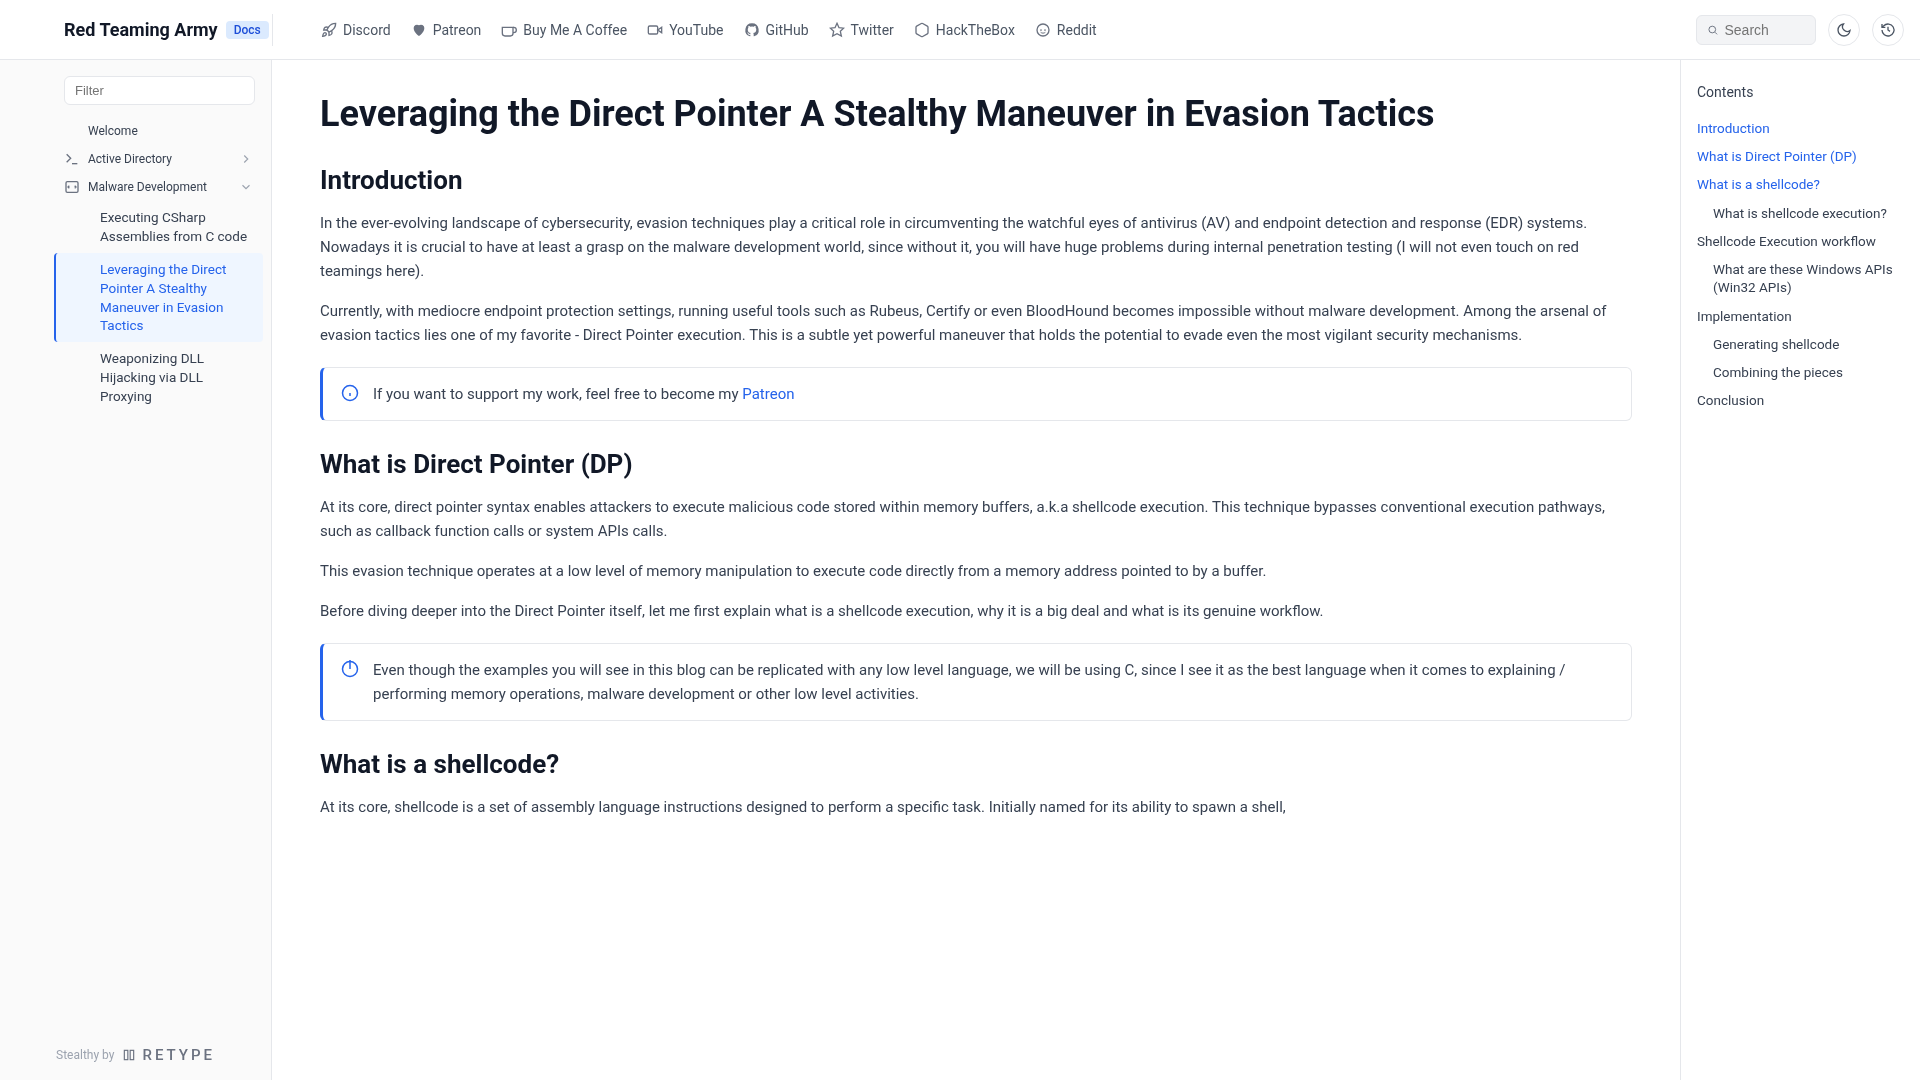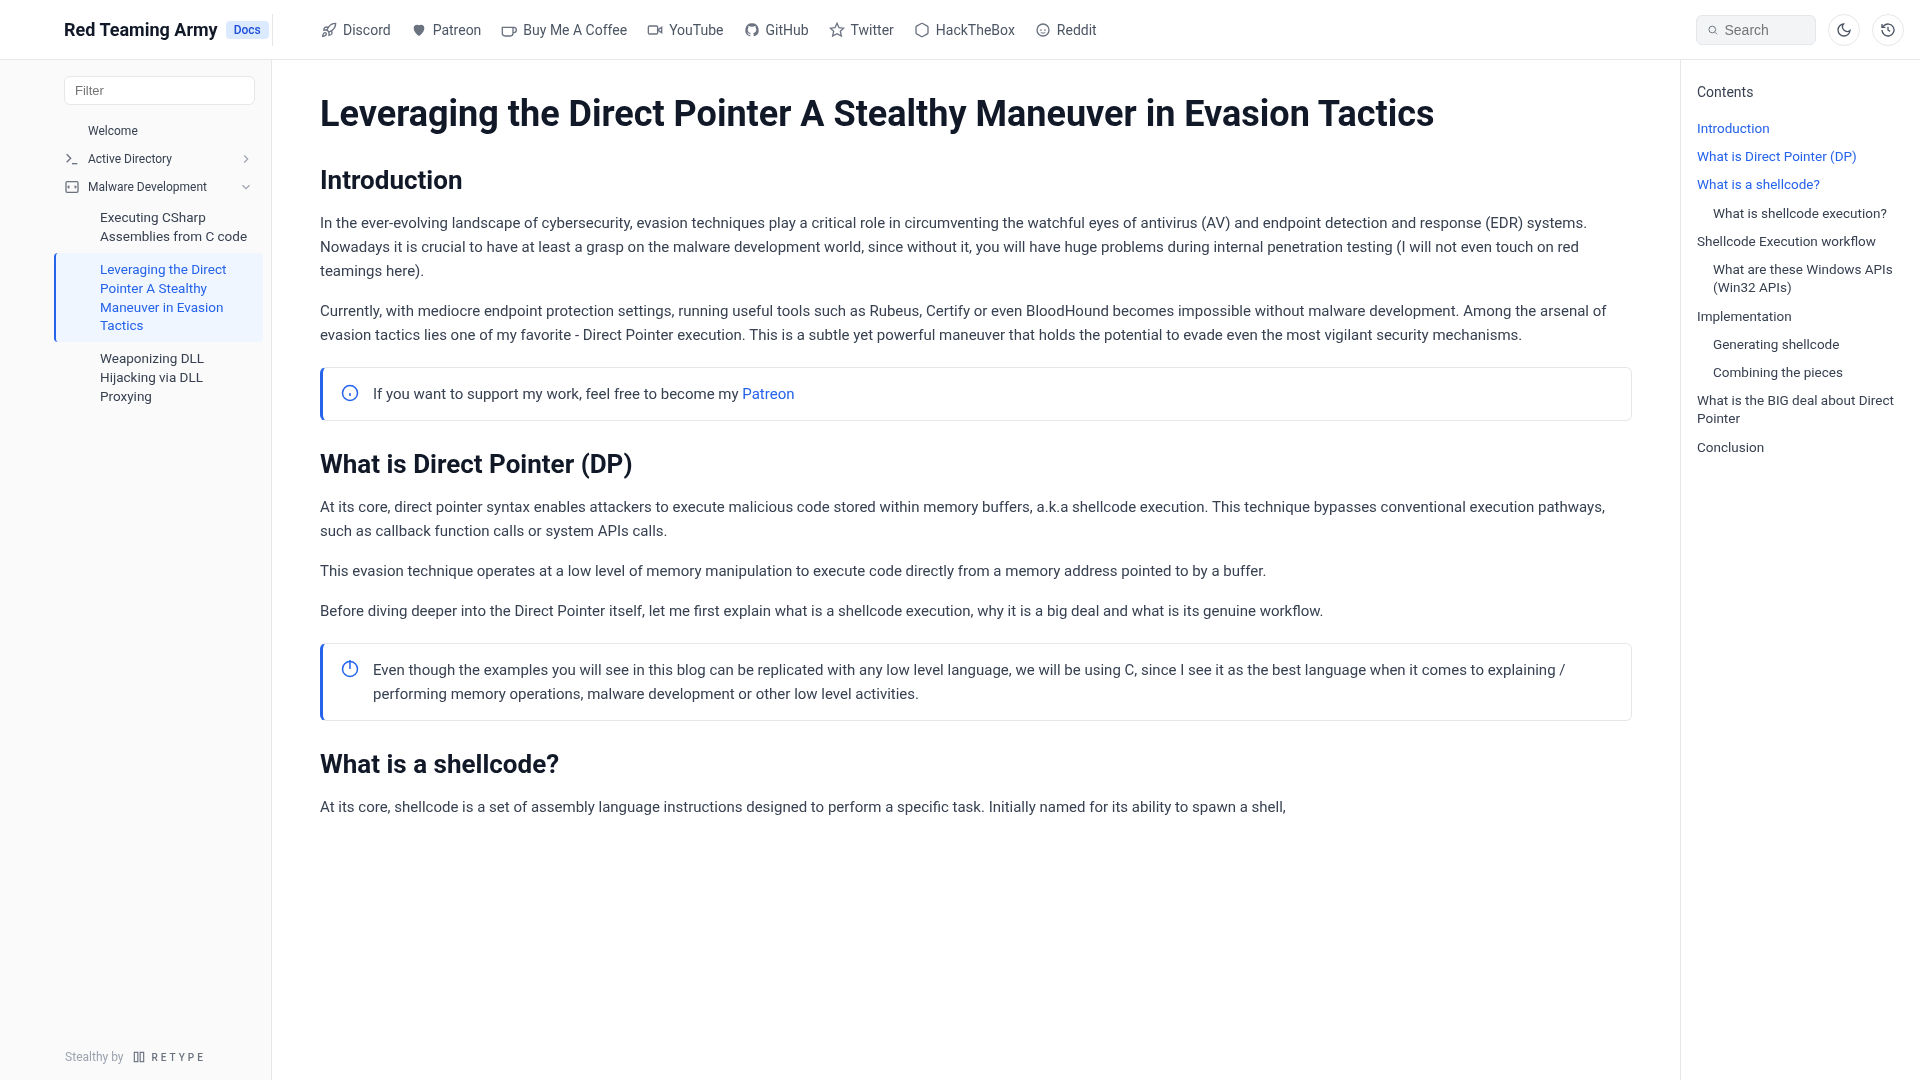--- a/index.html
+++ b/index.html
@@ -54,21 +54,21 @@
 .tree-item { display: flex; align-items: center; padding: 7px 10px 7px 32px; font-size: 12px; color: #374151; cursor: pointer; border-radius: 4px; position: relative; }
 .tree-item.cat { font-weight: 400; }
 .tree-item.cat .cico { position: absolute; left: 8px; width: 16px; height: 16px; color: #6b7280; }
 .tree-item.cat .chev { margin-left: auto; width: 14px; height: 14px; color: #9ca3af; }
 .tree-sub { padding: 7px 10px 7px 44px; font-size: 13.5px; color: #374151; cursor: pointer; line-height: 1.4; border-radius: 4px; }
 .tree-sub.active { color: #2563eb; background: #eff6ff; border-left: 2px solid #2563eb; margin-left: -2px; }
 .powered {
   padding: 16px; display: flex; align-items: center; justify-content: center;
   color: #9ca3af; font-size: 12px; gap: 8px; border-top: 1px solid transparent;
 }
-.powered .retype { letter-spacing: 3px; font-size: 10px; font-weight: 500; color: #6b7280; display: inline-flex; align-items: center; gap: 6px; }
+.powered .retype { letter-spacing: 3px; font-size: 15px; font-weight: 500; color: #6b7280; display: inline-flex; align-items: center; gap: 6px; }
 
 .main { flex: 1; overflow-y: auto; padding: 32px 48px; }
 .main h1 { font-size: 36px; font-weight: 700; color: #111827; line-height: 1.25; margin-bottom: 28px; }
 .main h2 { font-size: 26px; font-weight: 700; color: #111827; margin-top: 28px; margin-bottom: 16px; }
 .main p { font-size: 15px; line-height: 1.6; color: #374151; margin-bottom: 16px; }
 .callout {
   border: 1px solid #e5e7eb; border-left: 3px solid #2563eb; border-radius: 6px;
   padding: 14px 18px; display: flex; gap: 14px; align-items: flex-start; margin: 20px 0;
 }
 .callout svg { width: 18px; height: 18px; color: #2563eb; flex-shrink: 0; margin-top: 2px; }
@@ -258,17 +258,16 @@
     <div id="toc-list">
         <a href="#" class="active">Introduction</a>
         <a href="#" class="active">What is Direct Pointer (DP)</a>
         <a href="#" class="active">What is a shellcode?</a>
         <a href="#" class="l2">What is shellcode execution?</a>
         <a href="#">Shellcode Execution workflow</a>
         <a href="#" class="l2">What are these Windows APIs (Win32 APIs)</a>
         <a href="#">Implementation</a>
         <a href="#" class="l2">Generating shellcode</a>
         <a href="#" class="l2">Combining the pieces</a>
-        <a href="#">What is the BIG deal about Direct Pointer</a>
         <a href="#">Conclusion</a>
       </div>
   </aside>
 </div>
 
 </body></html>

